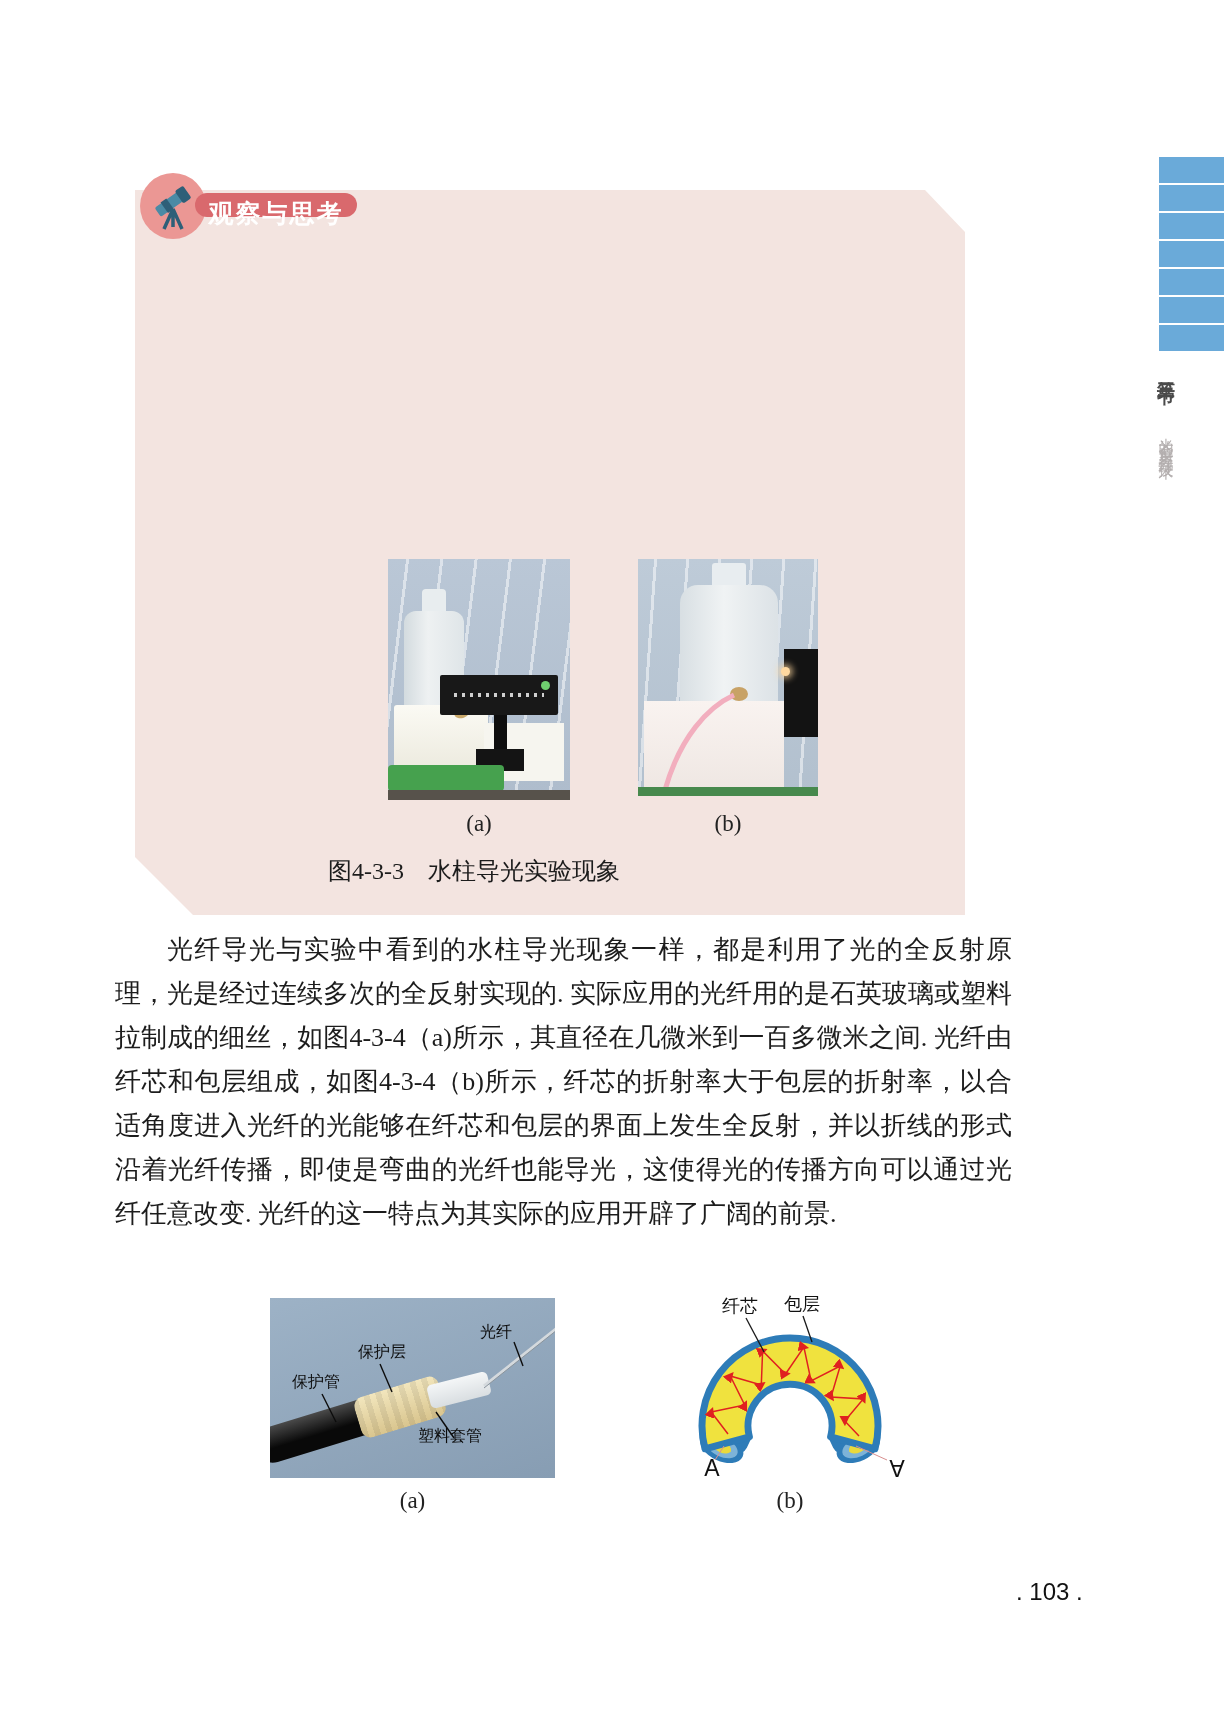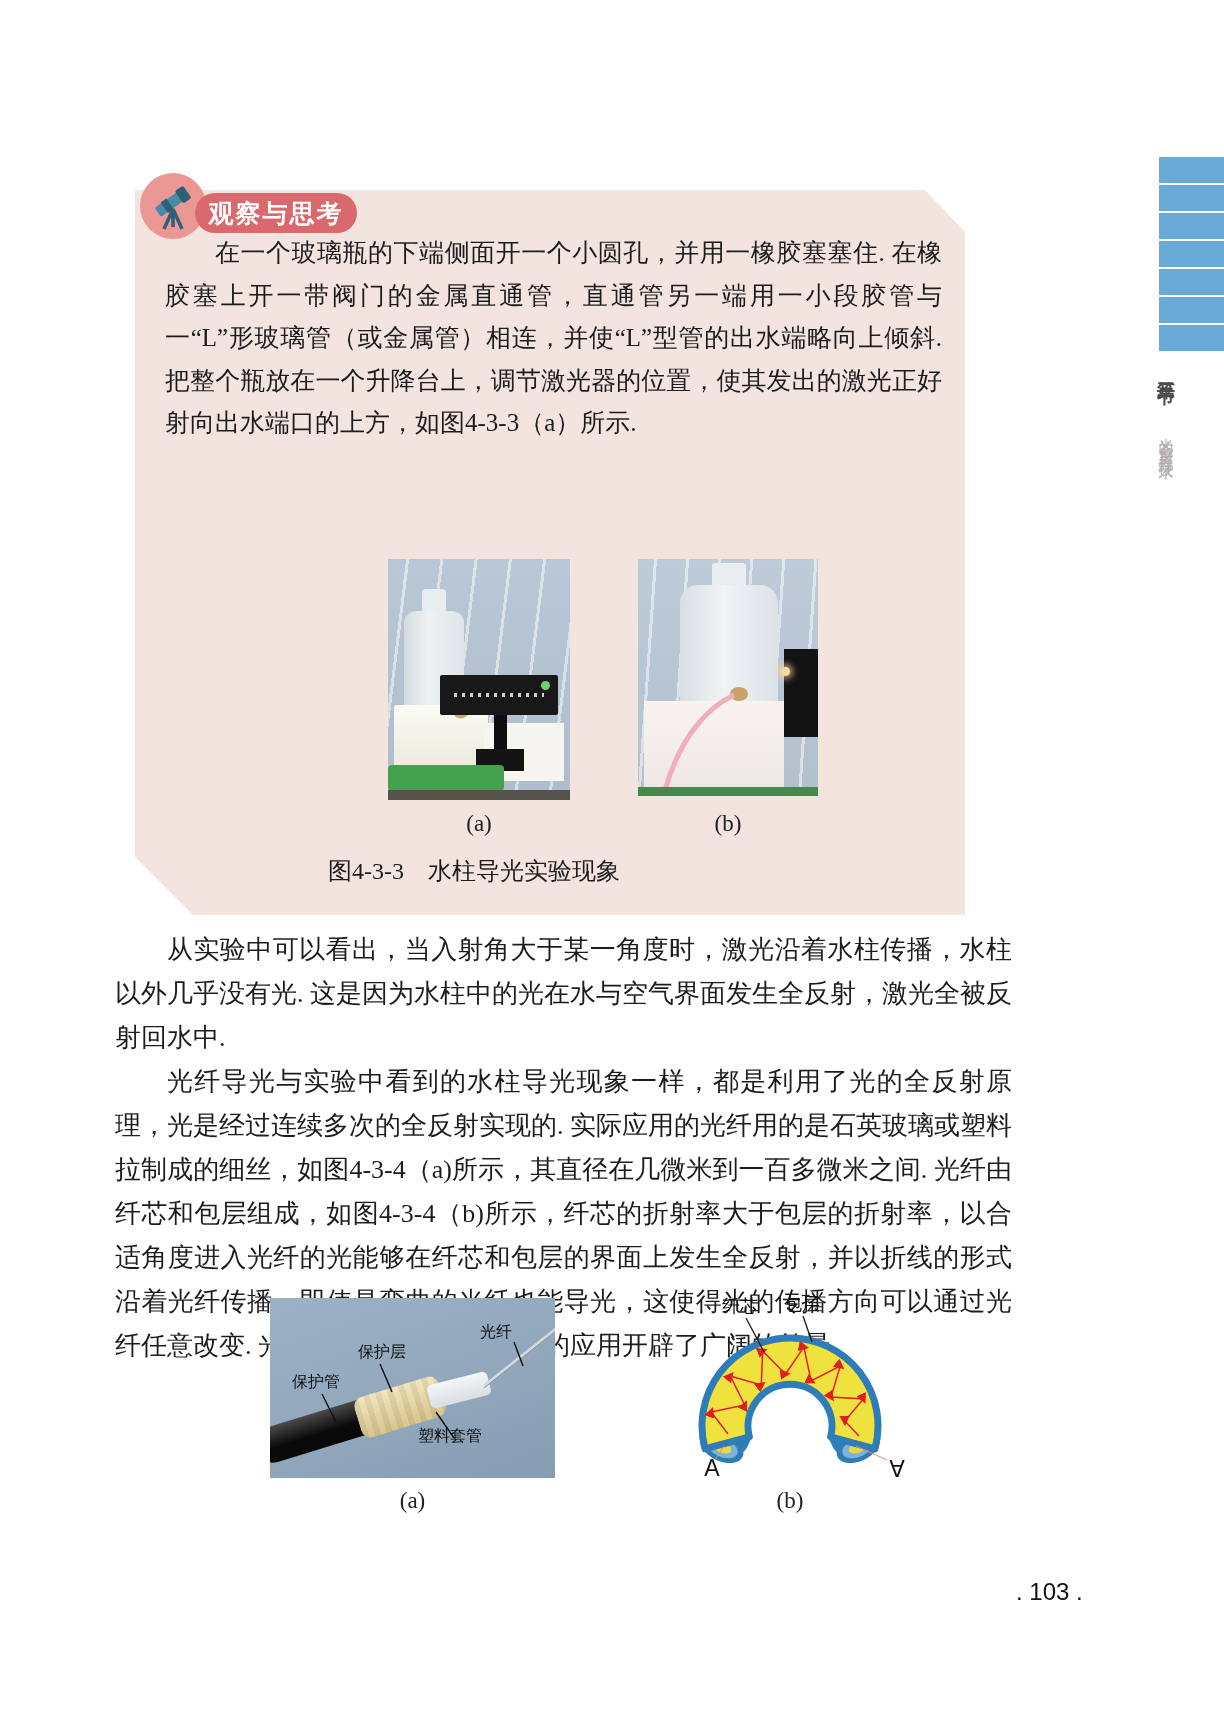--- a/index.html
+++ b/index.html
@@ -5,21 +5,21 @@
   html,body{margin:0;padding:0;background:#ffffff;}
   .page{position:relative;width:1224px;height:1717px;background:#ffffff;overflow:hidden;
         font-family:"Liberation Serif","DejaVu Serif",serif;color:#1c1c1c;}
 
   
   .pink-box{position:absolute;left:135px;top:190px;width:830px;height:725px;background:#f3e4e0;
             clip-path:polygon(0 0,790px 0,100% 42px,100% 100%,58px 100%,0 calc(100% - 58px));}
   .badge{position:absolute;left:135px;top:170px;width:360px;height:70px;}
   .badge-circle{position:absolute;left:5px;top:3px;width:66px;height:66px;border-radius:50%;
                 background:#eb9794;}
-  .badge-pill{position:absolute;left:60px;top:23px;width:162px;height:40px;border-radius:21px;
+  .badge-pill{position:absolute;left:60px;top:23px;width:162px;height:24px;border-radius:21px;
               background:#d9696d;color:#ffffff;font-family:"Liberation Sans","DejaVu Sans",sans-serif;
               font-weight:bold;font-size:25px;line-height:41px;text-align:center;letter-spacing:2px;}
   .box-text{position:absolute;left:165px;top:232px;width:777px;font-size:25px;line-height:42.5px;
             text-align:justify;}
   .box-text p{margin:0;text-indent:2em;}
 
   
   .fig1{position:absolute;left:388px;top:559px;width:430px;height:330px;}
   .photo{position:absolute;overflow:hidden;}
   .photo-a{left:0;top:0;width:182px;height:241px;
@@ -113,21 +113,20 @@
           <rect x="40" y="21" width="10" height="15" rx="2" fill="#2e5f78"></rect>
           <rect x="22" y="22" width="7" height="13" fill="#2e5f78"></rect>
         </g>
         <path d="M33 36 L24 56 M33 36 L42 56 M33 36 L33 54" stroke="#2e5f78" stroke-width="3.5" fill="none"></path>
       </svg>
     </div>
     <div class="badge-pill">观察与思考</div>
   </div>
 
   <div class="box-text">
-    <p>在一个玻璃瓶的下端侧面开一个小圆孔，并用一橡胶塞塞住. 在橡胶塞上开一带阀门的金属直通管，直通管另一端用一小段胶管与一“L”形玻璃管（或金属管）相连，并使“L”型管的出水端略向上倾斜. 把整个瓶放在一个升降台上，调节激光器的位置，使其发出的激光正好射向出水端口的上方，如图4-3-3（a）所示.</p>
   </div>
 
   <div class="fig1">
     <div class="photo photo-a">
       <div class="pa-neck"></div>
       <div class="pa-bottle"></div>
       <div class="pa-foam1"></div>
       <div class="pa-plug"></div>
       <div class="pa-foam2"></div>
       <div class="pa-post"></div>
@@ -146,21 +145,20 @@
       </svg>
       <div class="pb-device"></div>
       <div class="pb-green"></div>
     </div>
     <div class="fig-sublabel lab-a">(a)</div>
     <div class="fig-sublabel lab-b">(b)</div>
     <div class="fig-caption fig1-caption">图4-3-3　水柱导光实验现象</div>
   </div>
 
   <div class="body-text">
-    <p>从实验中可以看出，当入射角大于某一角度时，激光沿着水柱传播，水柱以外几乎没有光. 这是因为水柱中的光在水与空气界面发生全反射，激光全被反射回水中.</p>
     <p>光纤导光与实验中看到的水柱导光现象一样，都是利用了光的全反射原理，光是经过连续多次的全反射实现的. 实际应用的光纤用的是石英玻璃或塑料拉制成的细丝，如图4-3-4（a)所示，其直径在几微米到一百多微米之间. 光纤由纤芯和包层组成，如图4-3-4（b)所示，纤芯的折射率大于包层的折射率，以合适角度进入光纤的光能够在纤芯和包层的界面上发生全反射，并以折线的形式沿着光纤传播，即使是弯曲的光纤也能导光，这使得光的传播方向可以通过光纤任意改变. 光纤的这一特点为其实际的应用开辟了广阔的前景.</p>
   </div>
 
   <div class="fig2">
     <div class="fiber-photo">
       <div class="fp-cable"></div>
       <div class="fp-sleeve"></div>
       <div class="fp-tube"></div>
       <svg class="fp-svg" width="285" height="180">
         <line x1="214" y1="88" x2="292" y2="26" stroke="#d4d9dd" stroke-width="3"></line>

